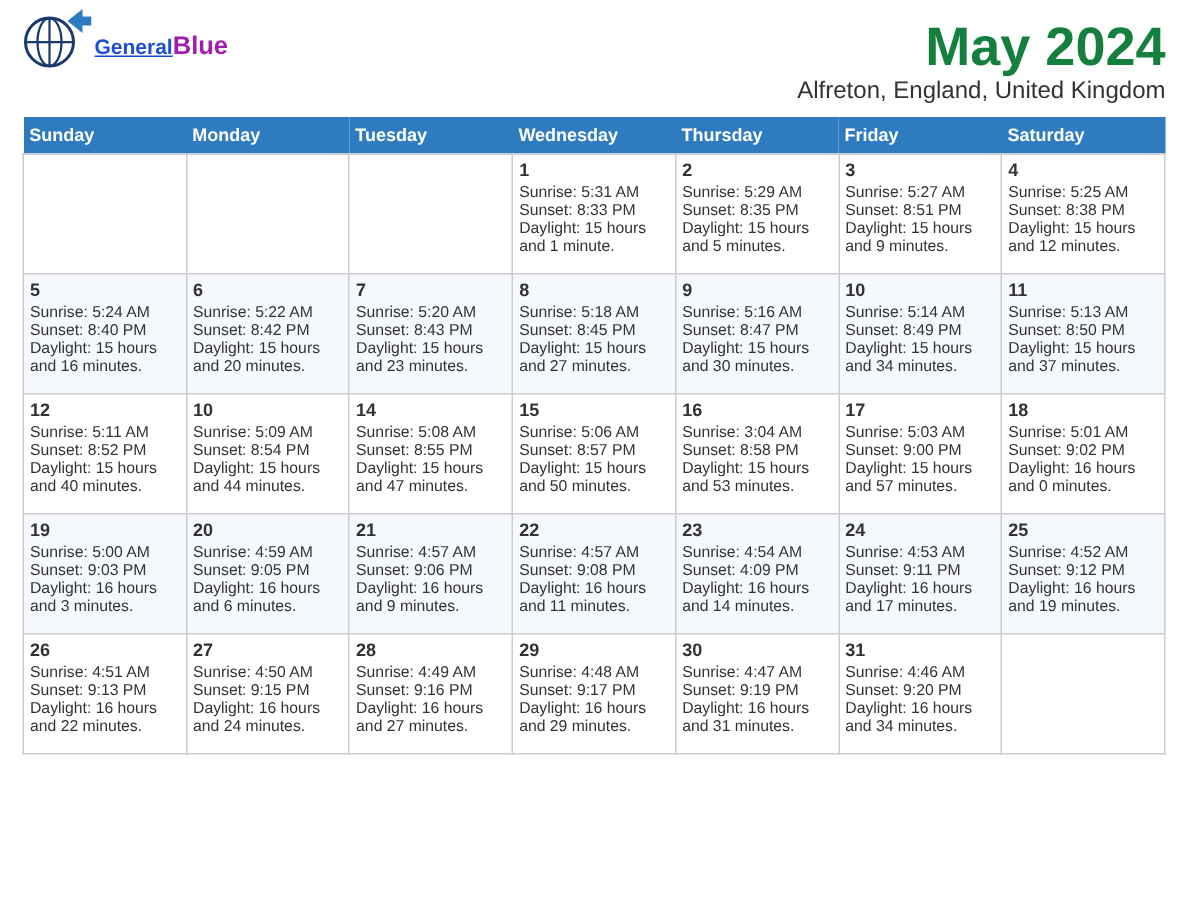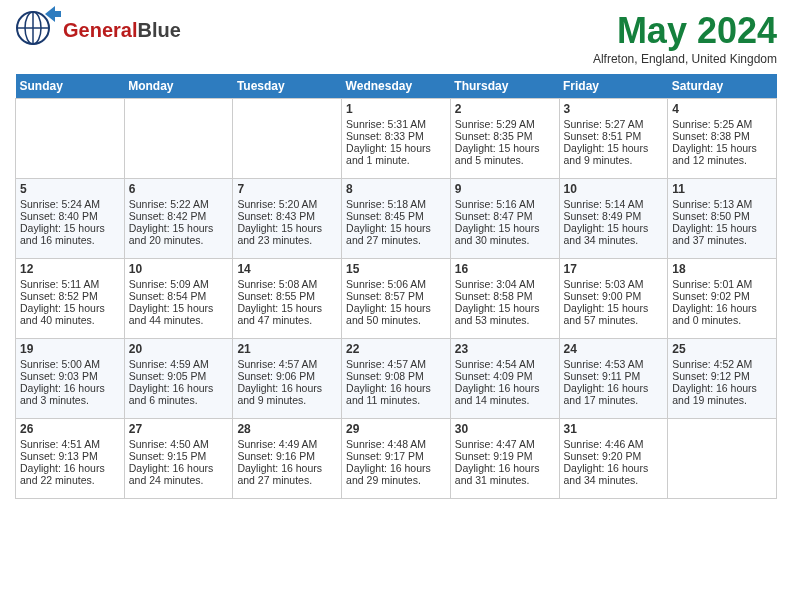--- a/index.html
+++ b/index.html
@@ -23,21 +23,21 @@
     }
     .title-block {
       text-align: right;
     }
     .month-title {
       font-size: 36px;
       font-weight: bold;
       color: #15803d;
     }
     .location {
-      font-size: 12px;
+      font-size: 16px;
       color: #333;
     }
     table {
       width: 100%;
       border-collapse: collapse;
       font-size: 10.5px;
     }
     .day-header {
       background-color: #2e7cbf;
       color: #fff;
@@ -82,21 +82,21 @@
           <circle cx="18" cy="18" r="16" fill="none" stroke="#1a3a6e" stroke-width="2"></circle>
           <ellipse cx="18" cy="18" rx="8" ry="16" fill="none" stroke="#1a3a6e" stroke-width="1.5"></ellipse>
           <line x1="2" y1="18" x2="34" y2="18" stroke="#1a3a6e" stroke-width="1.5"></line>
           <line x1="18" y1="2" x2="18" y2="34" stroke="#1a3a6e" stroke-width="1.5"></line>
         </svg>
         <svg style="position:absolute;top:-4px;right:-10px;" width="16" height="16" viewBox="0 0 16 16">
           <polygon points="0,8 10,0 10,5 16,5 16,11 10,11 10,16" fill="#2e7cbf"></polygon>
         </svg>
       </div>
       <div style="margin-left:10px;">
-        <span style="font-size:20px;font-weight:bold;color:#b91c1c;">General</span><span style="font-size:20px;font-weight:bold;color:#404040;">Blue</span>
+        <span style="font-size:14px;font-weight:bold;color:#1d4ed8;text-decoration:underline;">General</span><span style="font-size:17px;font-weight:bold;color:#a21caf;">Blue</span>
       </div>
     </div>
   </div>
   <div class="title-block">
     <div class="month-title">May 2024</div>
     <div class="location">Alfreton, England, United Kingdom</div>
   </div>
 </div>
 
 <table>

